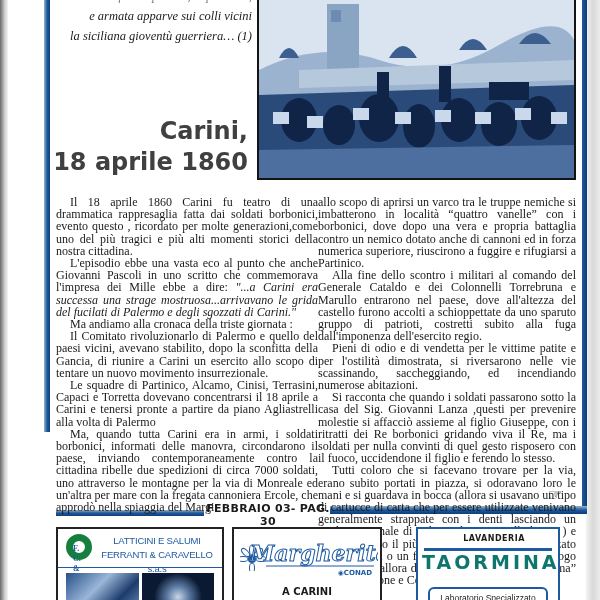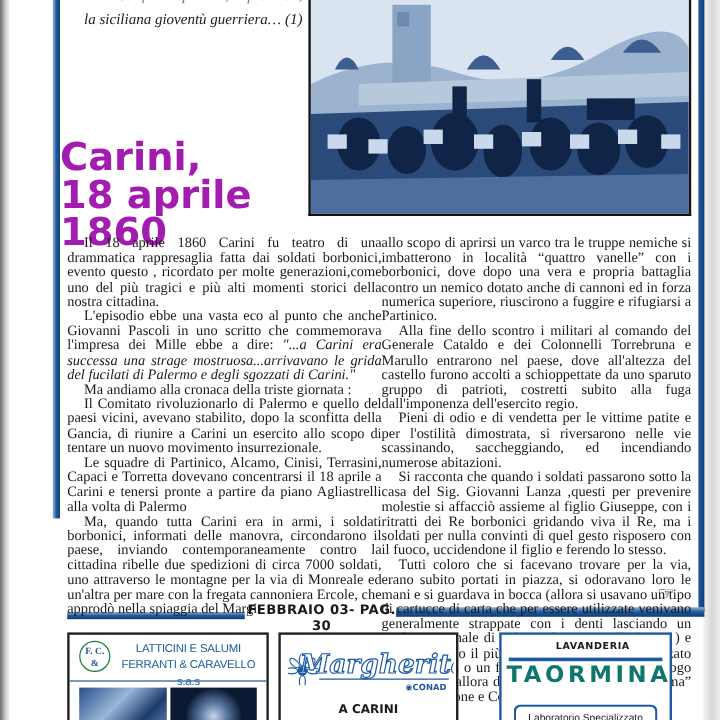--- a/index.html
+++ b/index.html
@@ -45,23 +45,23 @@
     }
     
     .poem {
       position: absolute; left: 60px; top: 0; width: 192px;
       text-align: right; font-style: italic; font-size: 12.5px; line-height: 20px;
     }
     .poem .line { display: block; white-space: nowrap; }
     .poem .line.cut { margin-top: -14px; opacity: 0.6; }
     
     .title {
-      position: absolute; left: 50px; top: 116px; width: 198px; text-align: left;
-      font-family: "DejaVu Sans", sans-serif; font-weight: bold;
-      color: #a21caf; font-size: 32px; line-height: 31px;
+      position: absolute; left: 50px; top: 116px; width: 198px; text-align: right;
+      font-family: "DejaVu Sans", sans-serif; font-weight: bold;
+      color: #404040; font-size: 24px; line-height: 31px;
     }
     .title span { display: block; }
     
     .photo {
       position: absolute; left: 257px; top: 0; width: 319px; height: 180px;
       border: 2px solid #141414; border-top: none; overflow: hidden; box-sizing: border-box;
       background: linear-gradient(to bottom, #dfe8f2 0%, #cad8e8 30%, #5a7fae 55%, #20406e 80%, #3b5f90 100%);
     }
     .photo svg { display: block; }
     
@@ -84,23 +84,23 @@
       background: #ffffff;
     }
     .ad1 { left: 56px; width: 168px; border: 2px solid #222; }
     .ad2 { left: 232px; width: 150px; border: 2px solid #222; }
     .ad3 { left: 416px; width: 144px; border: 2px solid #1d5aa0; }
     .ad1-head {
       position: relative; height: 38px; border-bottom: 1px solid #1d5aa0;
     }
     .fc-logo {
       position: absolute; left: 8px; top: 5px; width: 26px; height: 26px;
-      border: 1px solid #15803d; border-radius: 50%;
+      border: 7px solid #15803d; border-radius: 50%;
       font-family: "Liberation Serif", serif; font-weight: bold;
-      color: #1d5aa0; font-size: 8px; line-height: 10px; text-align: center;
+      color: #1d5aa0; font-size: 8px; line-height: 10px; 
       box-sizing: border-box; padding-top: 3px;
     }
     .ad1-title {
       position: absolute; left: 38px; top: 5px; right: 4px;
       font-family: "Liberation Sans", sans-serif; color: #1d5aa0; text-align: center;
       font-size: 9.5px; line-height: 14px; letter-spacing: -0.2px;
     }
     .ad1-img {
       position: absolute; left: 8px; top: 44px; width: 148px; height: 40px;
       display: flex; gap: 3px;
@@ -146,20 +146,21 @@
 <div class="page"></div>
 <div class="page-shadow-right"></div>
 
 <div class="frame-left"></div>
 <div class="frame-right"></div>
 <div class="frame-bottom-left"></div>
 <div class="frame-bottom-right"></div>
 
 <div class="poem">
   <span class="line cut">Coi fucili spianati, improvvisa,</span>
+  <span class="line">e armata apparve sui colli vicini</span>
   <span class="line">la siciliana gioventù guerriera… (1)</span>
 </div>
 
 <h1 class="title" style="margin:0;">
   <span>Carini,</span>
   <span>18 aprile 1860</span>
 </h1>
 
 <div class="photo">
   <svg width="315" height="178" viewBox="0 0 315 178">

